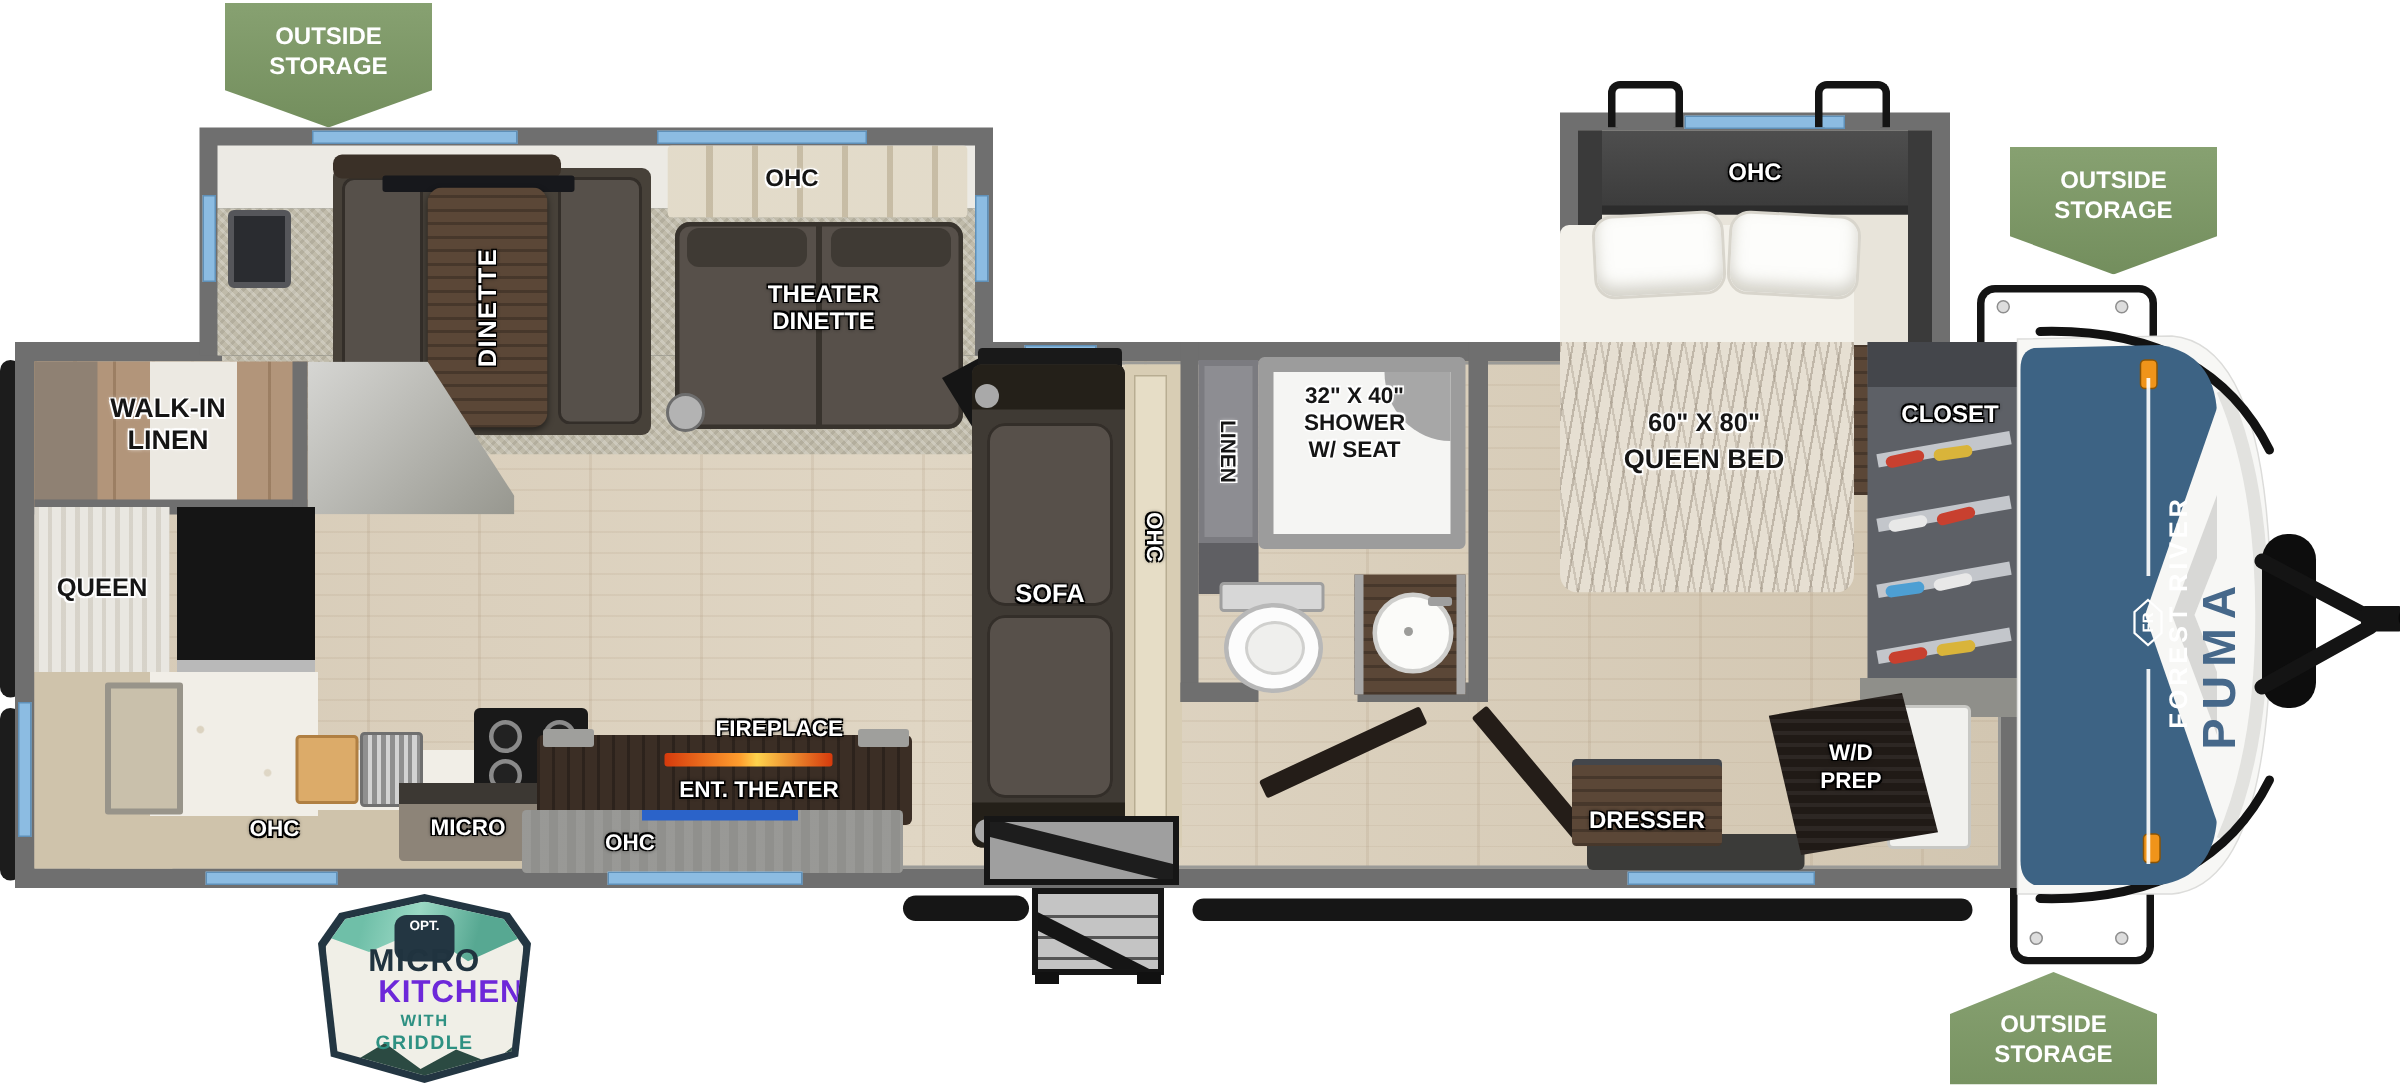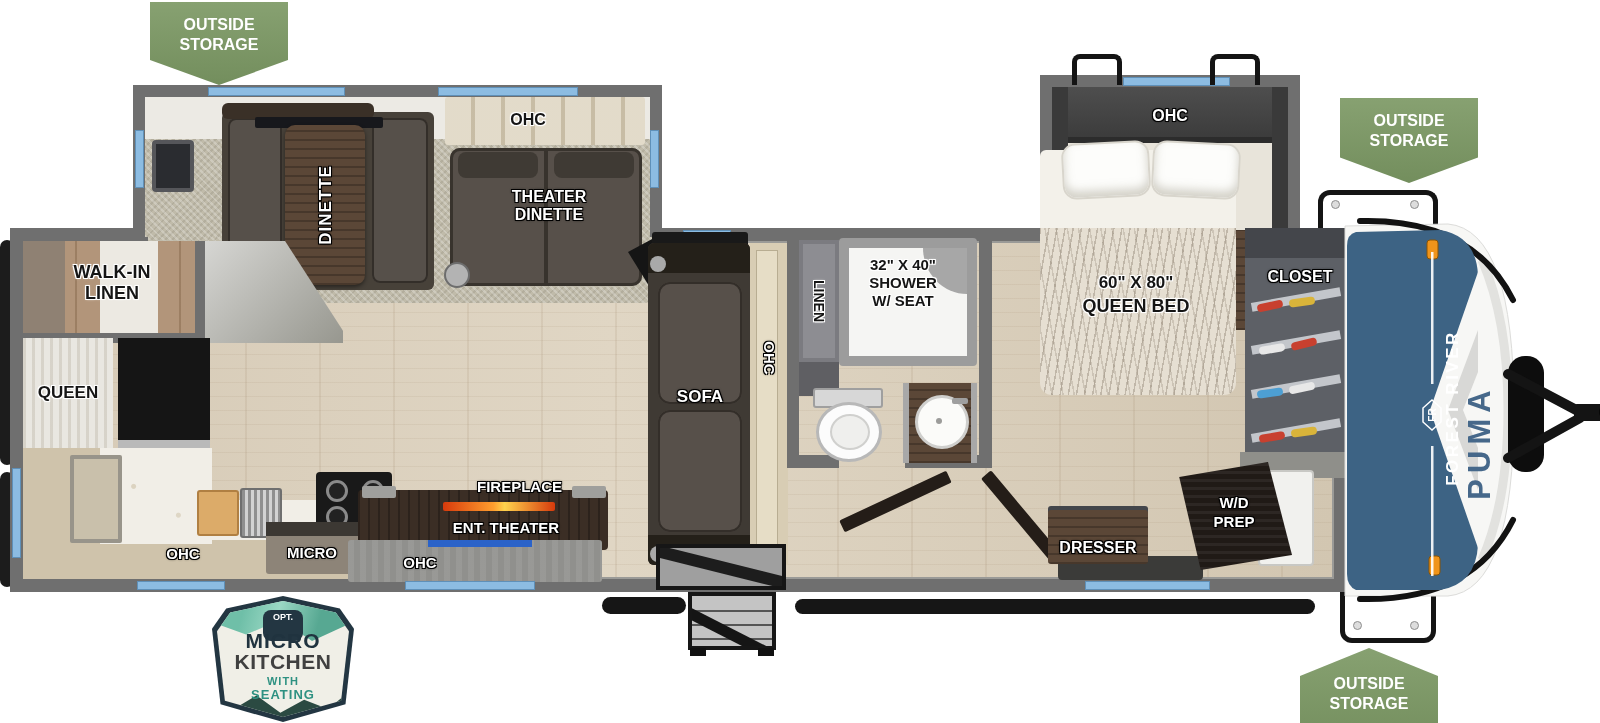--- a/index.html
+++ b/index.html
@@ -288,19 +288,19 @@
   </div>
 
   <div class="abs" style="left:212px;top:596px;width:142px;height:126px;background:#233642;clip-path:polygon(50% 0%, 90% 10%, 100% 26%, 94% 86%, 50% 100%, 6% 86%, 0% 26%, 10% 10%);">
     <div class="abs" style="left:5px;top:5px;width:132px;height:116px;background:#f0efe7;clip-path:polygon(50% 0%, 90% 10%, 100% 26%, 94% 86%, 50% 100%, 6% 86%, 0% 26%, 10% 10%);overflow:hidden;">
       <div class="abs" style="left:0;top:0;width:132px;height:42px;background:linear-gradient(105deg,#6fbfa8 20%,#9ad8c4 45%,#57a892 75%);clip-path:polygon(0 0,100% 0,100% 55%,72% 95%,48% 45%,22% 80%,0 55%);"></div>
       <div class="abs" style="left:0;bottom:0;width:132px;height:36px;background:#2b4a42;clip-path:polygon(0 45%,14% 75%,30% 40%,48% 88%,66% 52%,84% 78%,100% 30%,100% 100%,0 100%);"></div>
       <div class="abs" style="left:46px;top:9px;width:40px;height:31px;background:#233642;border-radius:8px;color:#fff;font-size:9px;font-weight:700;text-align:center;line-height:15px;">
         <span>OPT.</span>
       </div>
       <div class="abs" style="left:0;top:28px;width:132px;text-align:center;font-size:21px;font-weight:700;color:#20333f;letter-spacing:1px;">MICRO</div>
-      <div class="abs" style="left:0;top:49px;width:132px;text-align:center;font-size:21px;font-weight:700;color:#404040;letter-spacing:0.5px;">KITCHEN</div>
+      <div class="abs" style="left:0;top:49px;width:132px;text-align:right;font-size:21px;font-weight:700;color:#6d28d9;letter-spacing:0.5px;">KITCHEN</div>
       <div class="abs" style="left:0;top:74px;width:132px;text-align:center;font-size:11px;font-weight:700;color:#2e9182;letter-spacing:1px;">WITH</div>
-      <div class="abs" style="left:0;top:86px;width:132px;text-align:center;font-size:13px;font-weight:700;color:#2e9182;letter-spacing:1px;">SEATING</div>
+      <div class="abs" style="left:0;top:86px;width:132px;text-align:center;font-size:13px;font-weight:700;color:#2e9182;letter-spacing:1px;">GRIDDLE</div>
     </div>
   </div>
 
 </div>
 
 </body></html>

